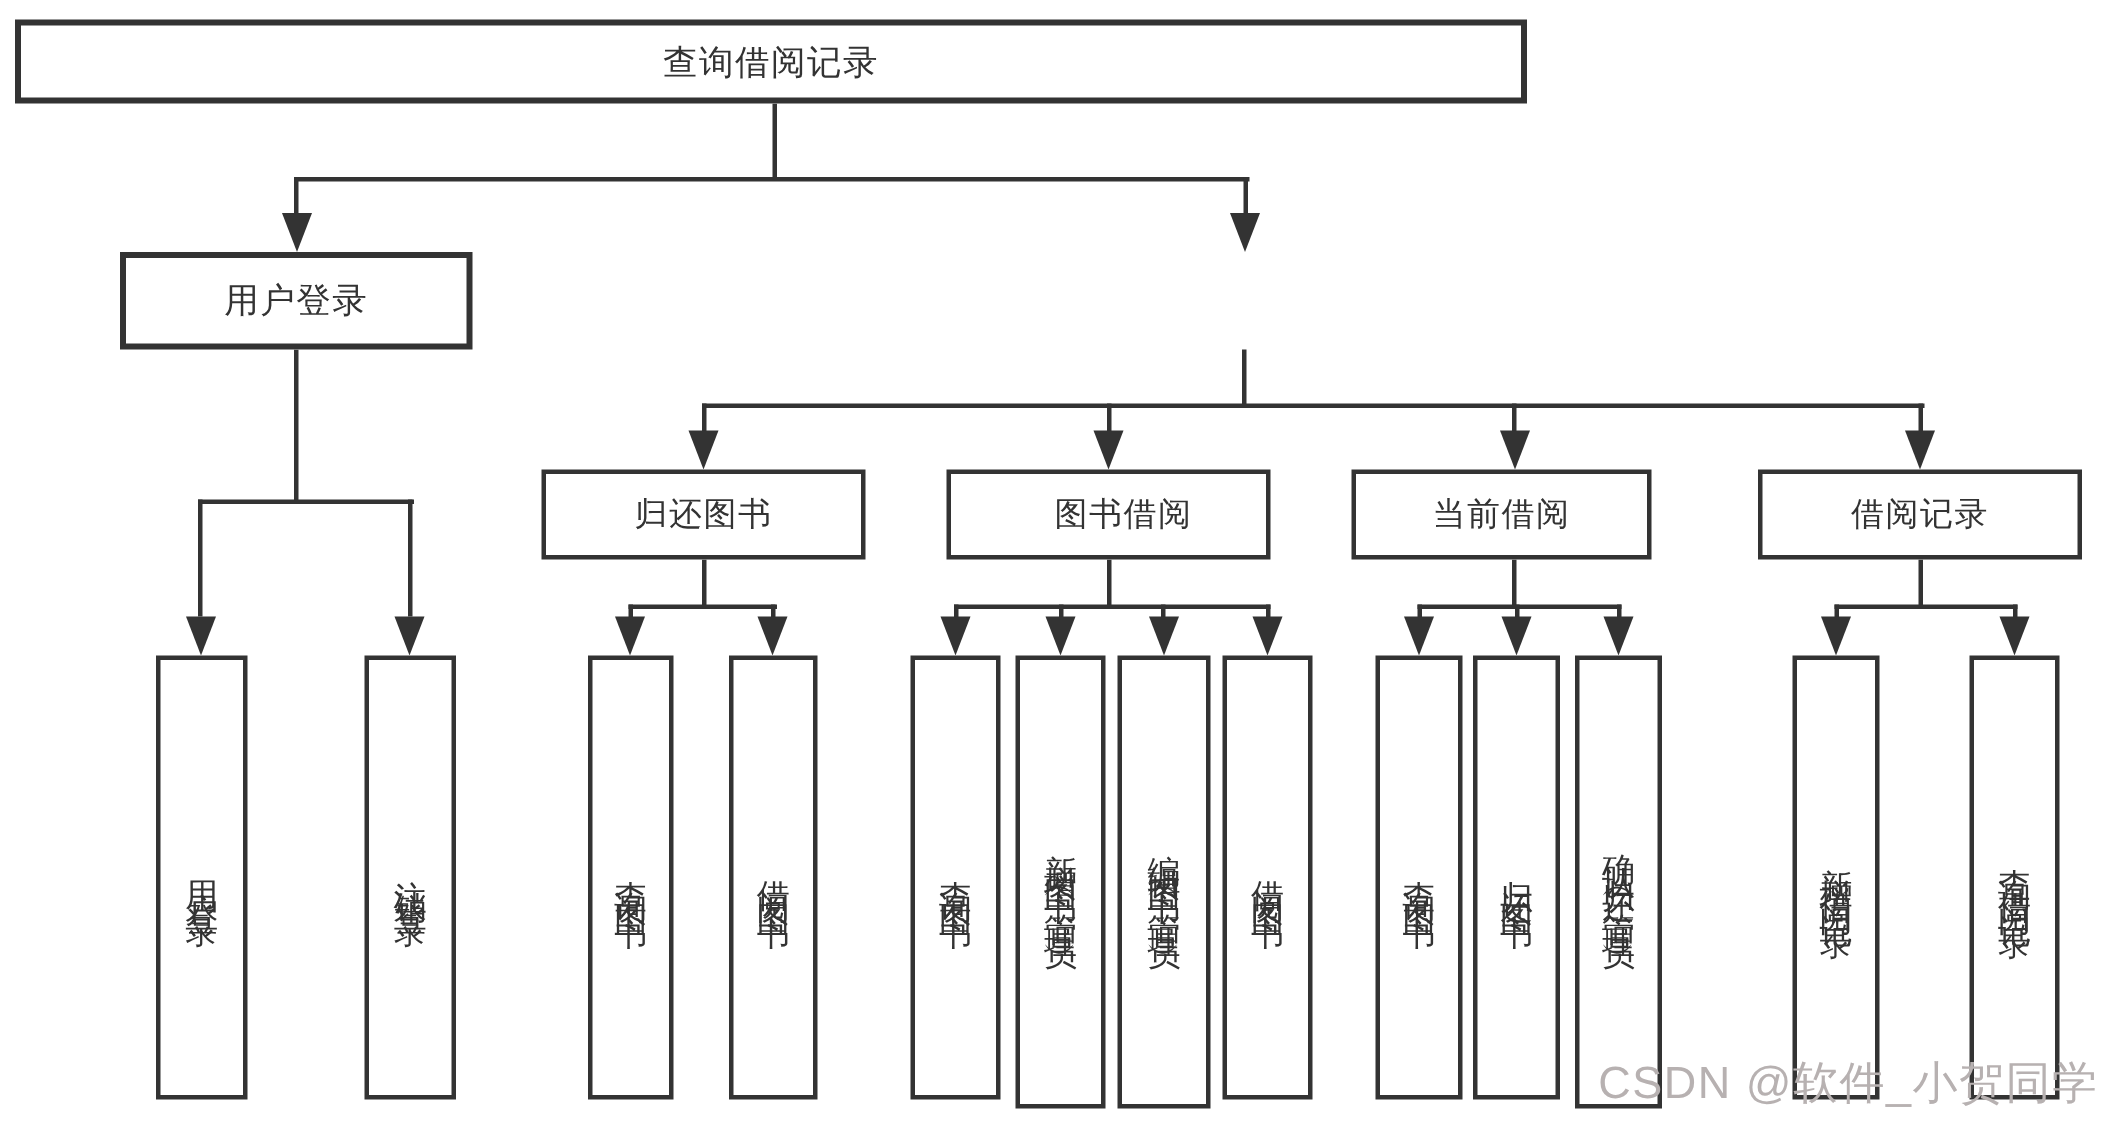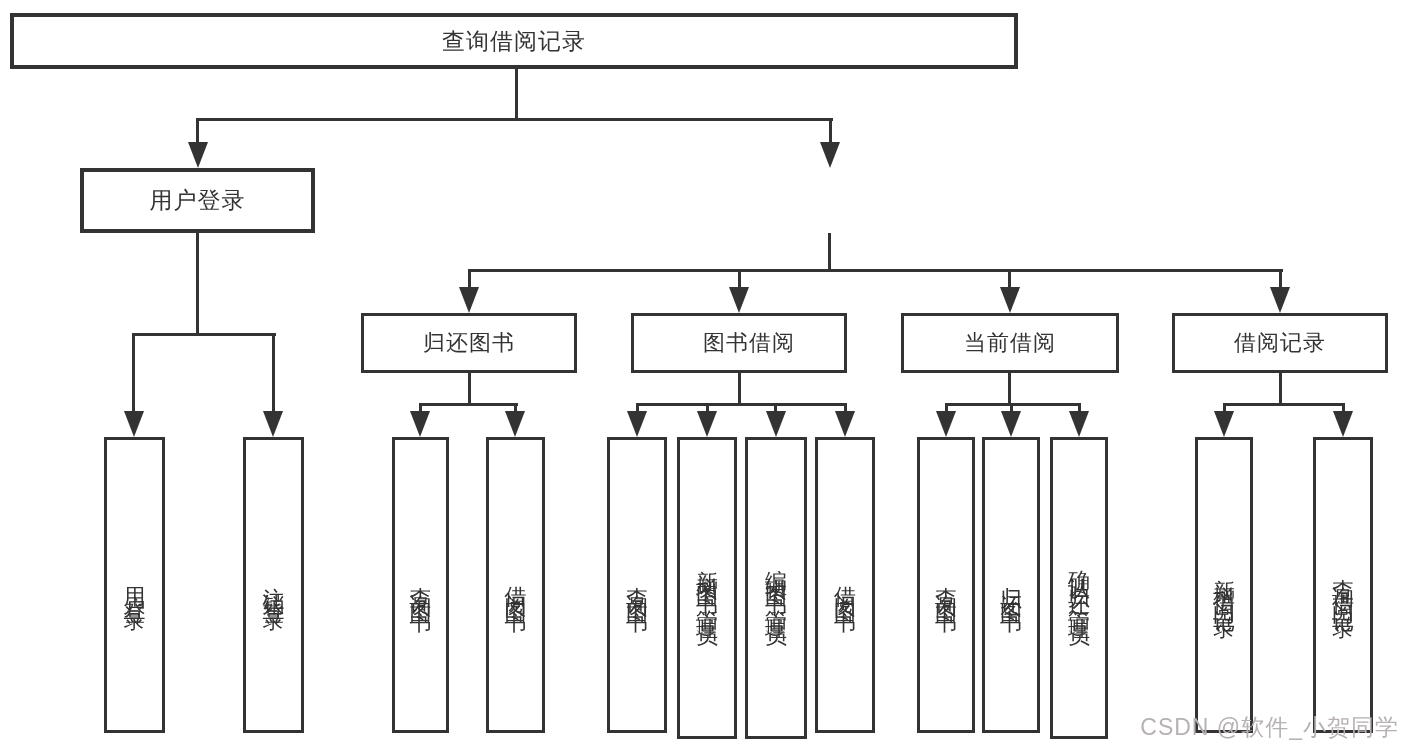--- a/index.html
+++ b/index.html
@@ -49,21 +49,21 @@
     border-left: 10px solid transparent;
     border-right: 10px solid transparent;
     border-top: 26px solid #333333;
     z-index: 1;
   }
   
   .watermark {
     position: absolute;
     right: 6px;
     bottom: 4px;
-    font-size: 23px;
+    font-size: 30px;
     color: #b7b1b1;
     letter-spacing: 1px;
     z-index: 10;
     white-space: nowrap;
     text-align: right;
   }
 </style>
 </head>
 <body>
 
@@ -101,21 +101,21 @@
   <div class="arrow" style="left:1000px; top:287px;"></div>
   <div class="vline" style="left:1279px; top:269px; height:20px;"></div>
   <div class="arrow" style="left:1270px; top:287px;"></div>
 
   <div class="node l3" style="left:361px; top:313px; width:216px; height:60px;">
     <span>归还图书</span>
   </div>
   <div class="node l3" style="left:631px; top:313px; width:216px; height:60px;padding-left:20px;">
     <span>图书借阅</span>
   </div>
-  <div class="node l3" style="left:901px; top:313px; width:218px; height:60px;">
+  <div class="node l3" style="left:901px; top:313px; width:200px; height:60px;">
     <span>当前借阅</span>
   </div>
   <div class="node l3" style="left:1172px; top:313px; width:216px; height:60px;">
     <span>借阅记录</span>
   </div>
 
   <div class="vline" style="left:468px; top:373px; height:32px;"></div>
   <div class="hline" style="left:419px; top:403px; width:99px;"></div>
   <div class="vline" style="left:419px; top:403px; height:10px;"></div>
   <div class="arrow" style="left:410px; top:411px;"></div>

